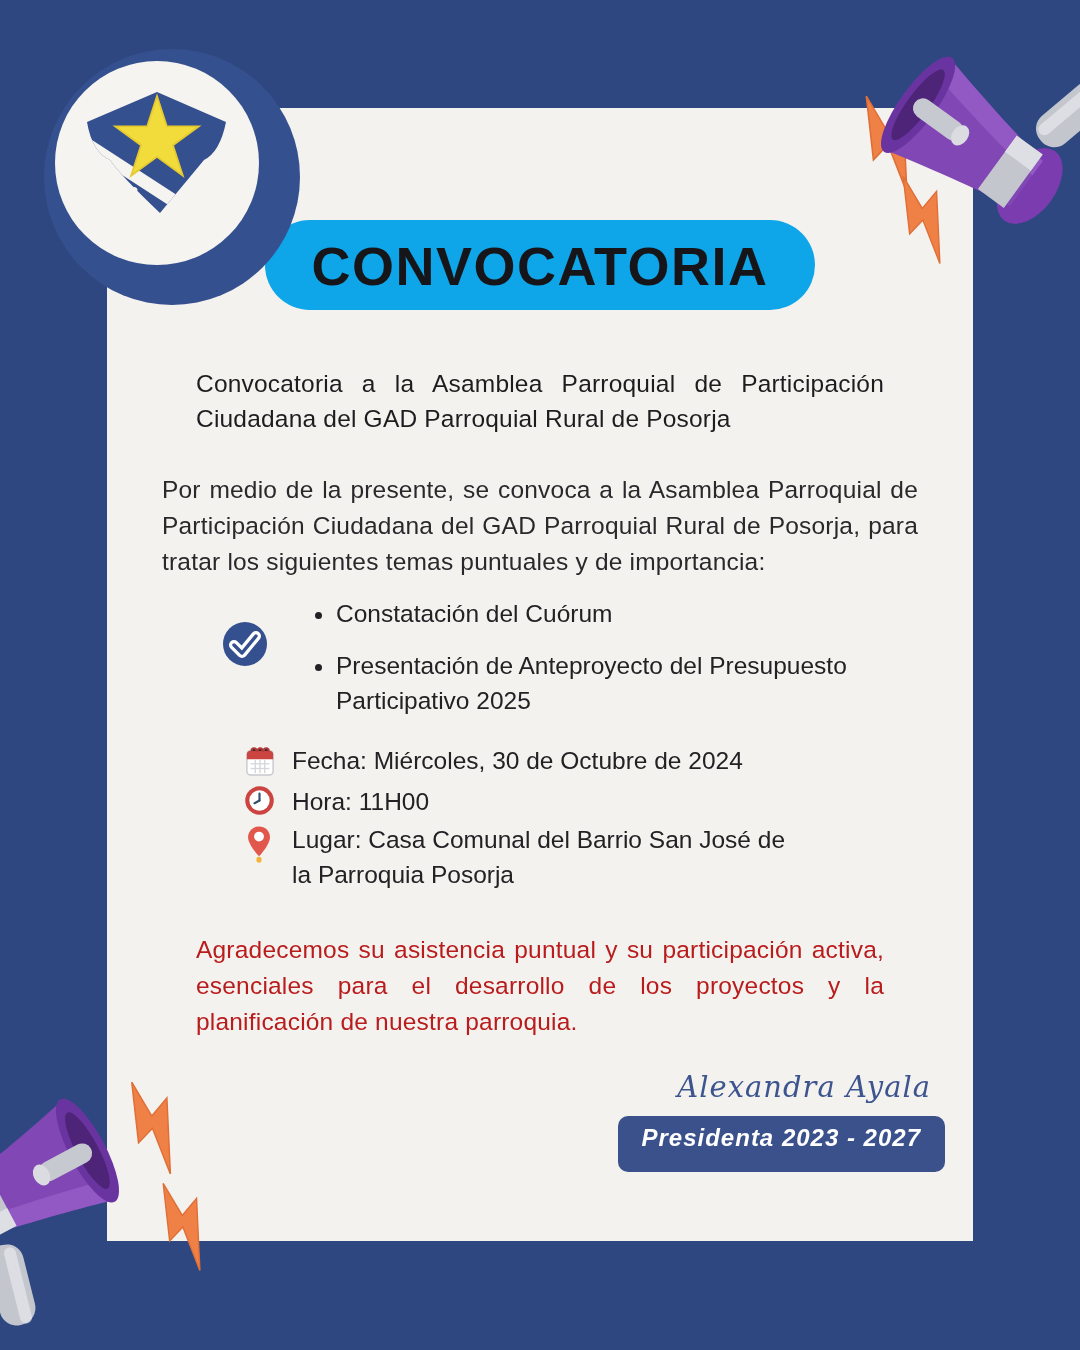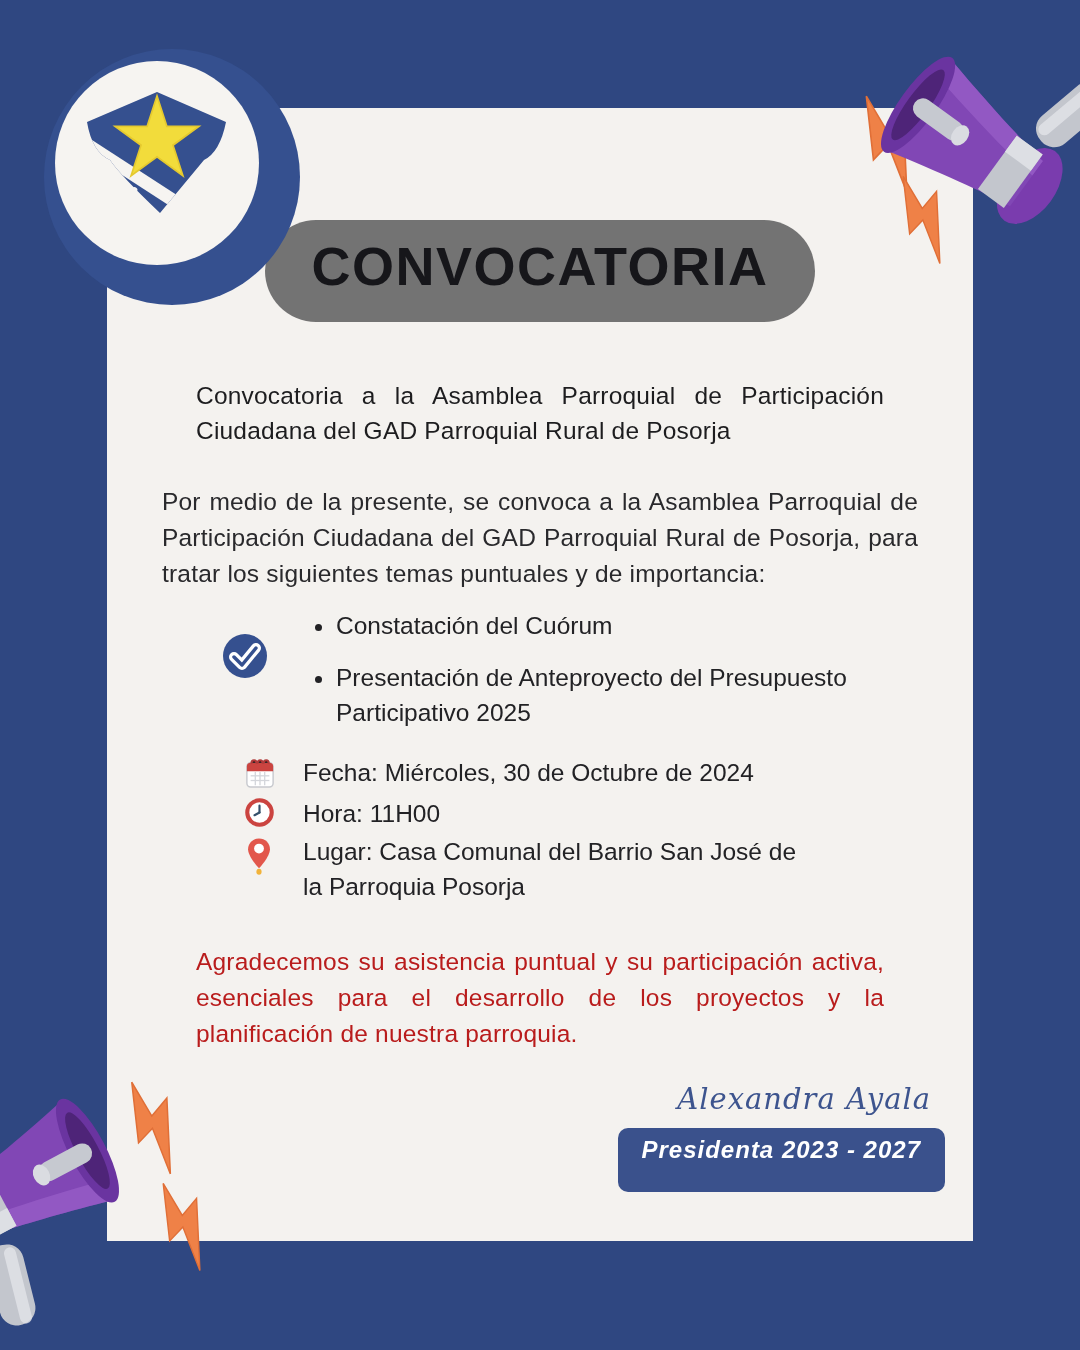--- a/index.html
+++ b/index.html
@@ -16,23 +16,23 @@
     position: absolute;
     left: 107px; top: 108px;
     width: 866px; height: 1133px;
     background: #F4F2EF;
     z-index: 1;
   }
 
   .title-pill {
     margin: 112px auto 0;
     width: fit-content;
-    background: #737373;
+    background: #0ea5e9;
     border-radius: 58px;
-    padding: 15px 46px 25px;
+    padding: 15px 46px 13px;
     text-align: right;
   }
   .title-pill h1 {
     font-size: 54px;
     font-weight: 800;
     letter-spacing: 1.5px;
     color: #16161a;
     white-space: nowrap;
   }
 
@@ -74,21 +74,21 @@
     margin-top: 16px;
   }
 
   .details {
     margin: 24px 0 0 138px;
     width: 620px;
   }
   .detail-row {
     display: flex;
     align-items: flex-start;
-    gap: 26px;
+    gap: 15px;
     margin-bottom: 3px;
   }
   .detail-row .d-icon { width: 32px; flex: 0 0 32px; padding-top: 2px; }
   .detail-row .d-text {
     font-size: 24.5px;
     line-height: 35px;
     color: #222225;
     max-width: 505px;
   }
 
@@ -115,21 +115,21 @@
   }
   .signature .sig-role {
     display: inline-block;
     margin-top: 12px;
     background: #3A518C;
     color: #ffffff;
     font-style: italic;
     font-weight: bold;
     font-size: 24px;
     letter-spacing: 1px;
-    padding: 8px 24px 28px;
+    padding: 8px 24px 20px;
     border-radius: 10px;
   }
 
   
   .deco { position: absolute; z-index: 2; pointer-events: none; }
   .logo-wrap { left: 0; top: 0; width: 330px; height: 330px; z-index: 3; }
   .mega-tr { right: 0; top: 0; width: 230px; height: 270px; overflow: visible; }
   .mega-bl { left: 0; bottom: 0; width: 240px; height: 285px; overflow: visible; }
 </style>
 </head>

